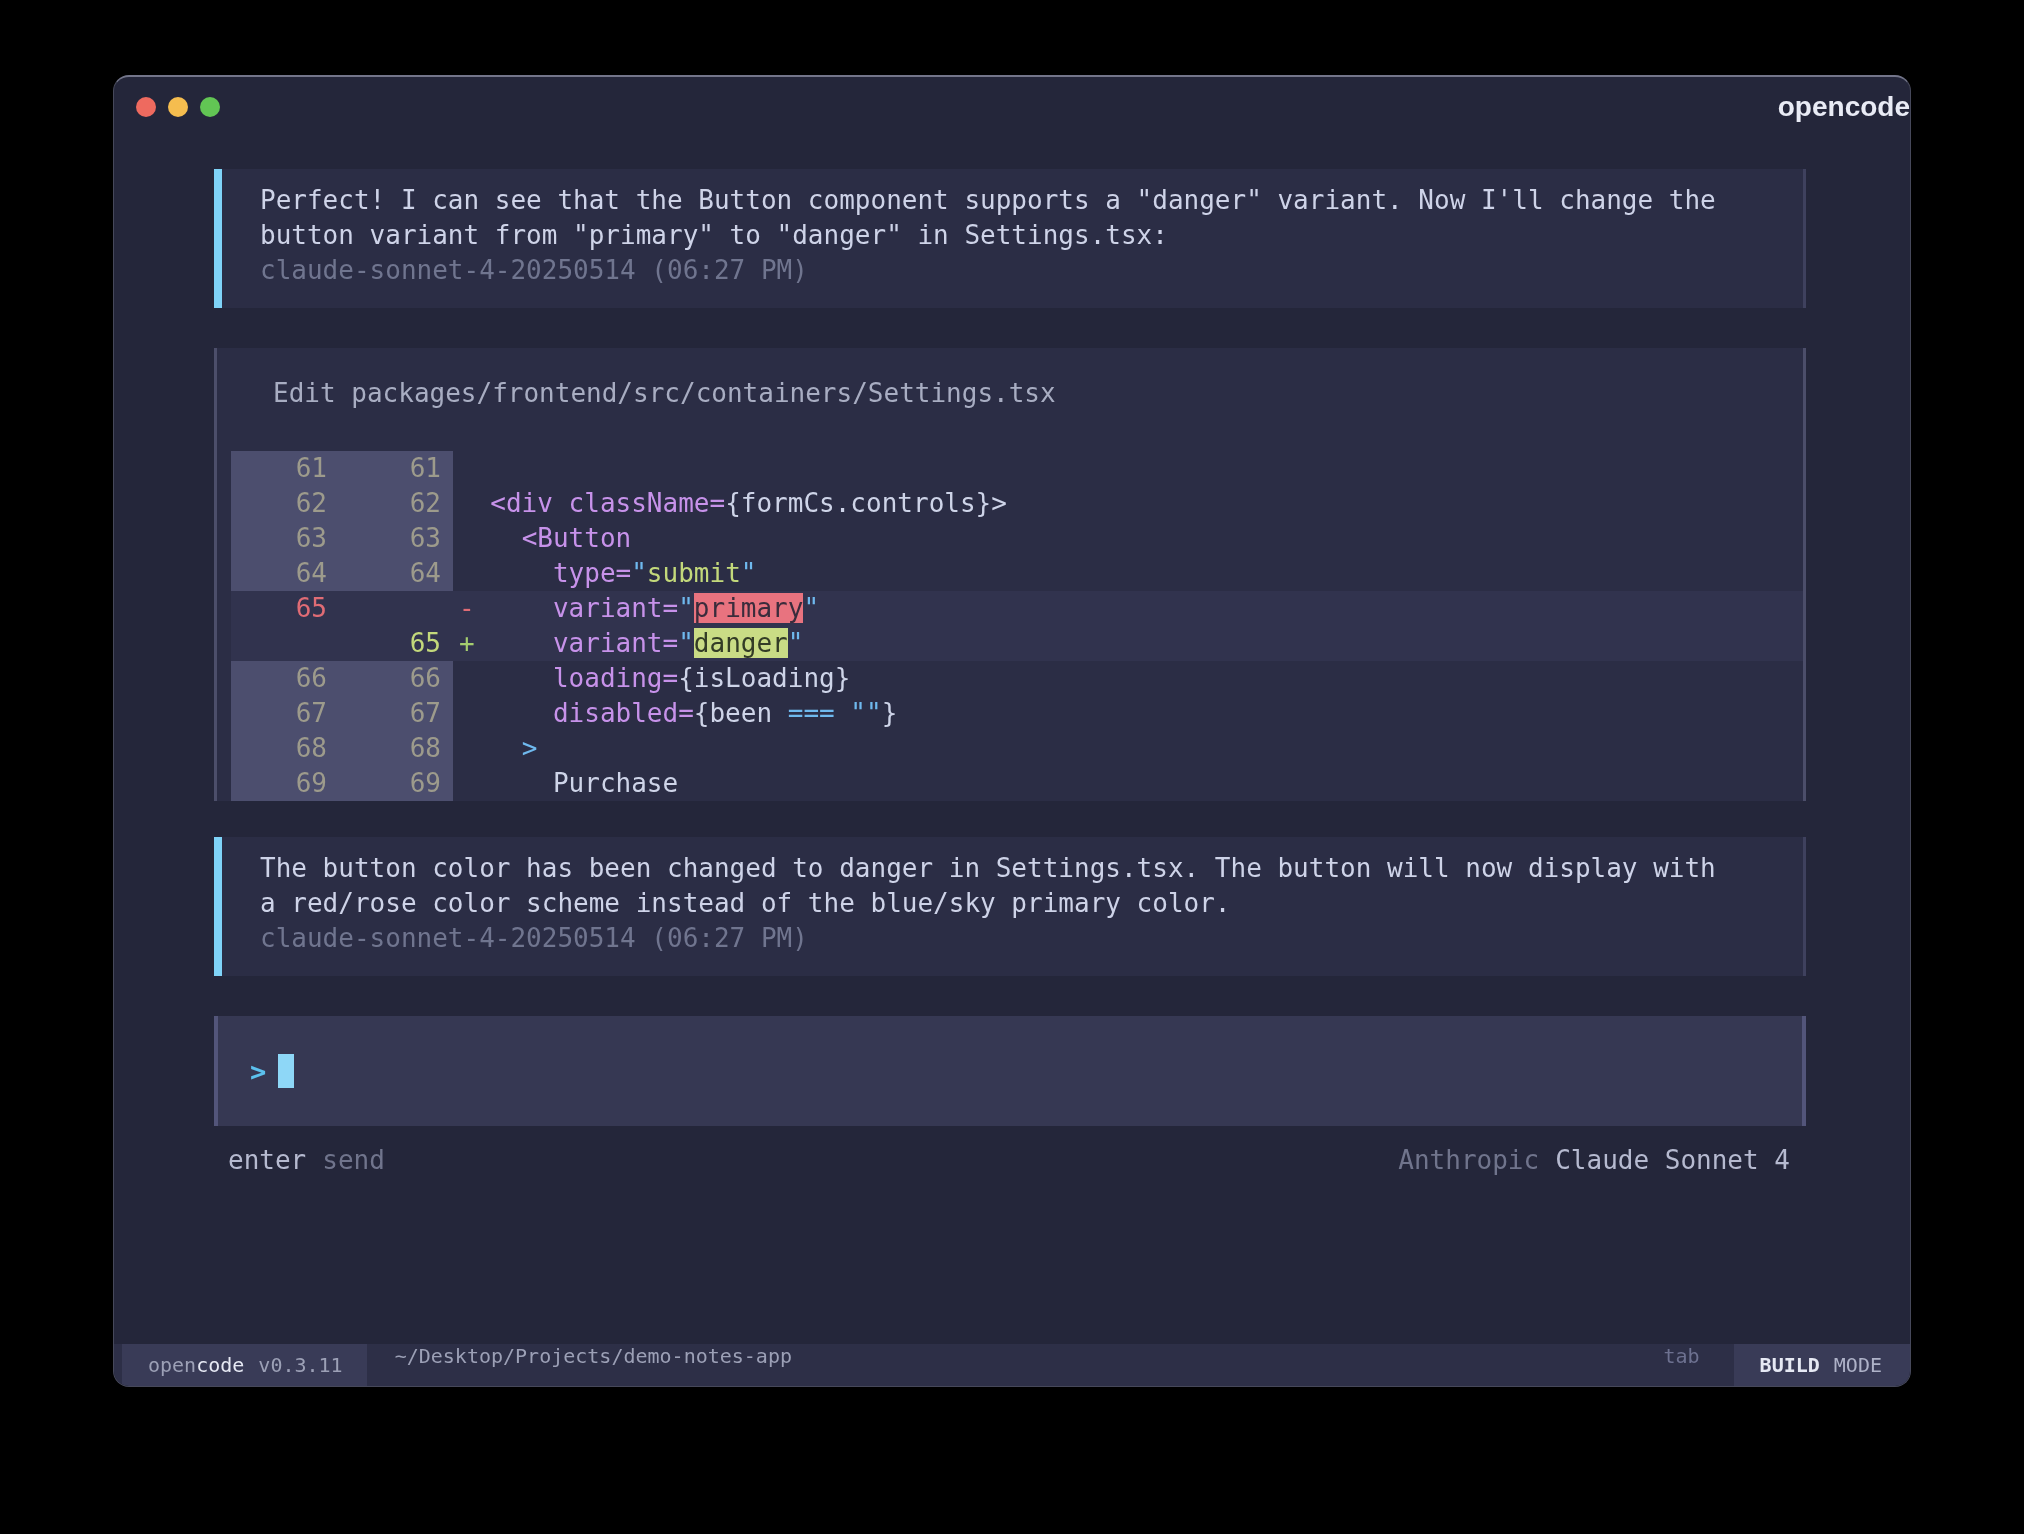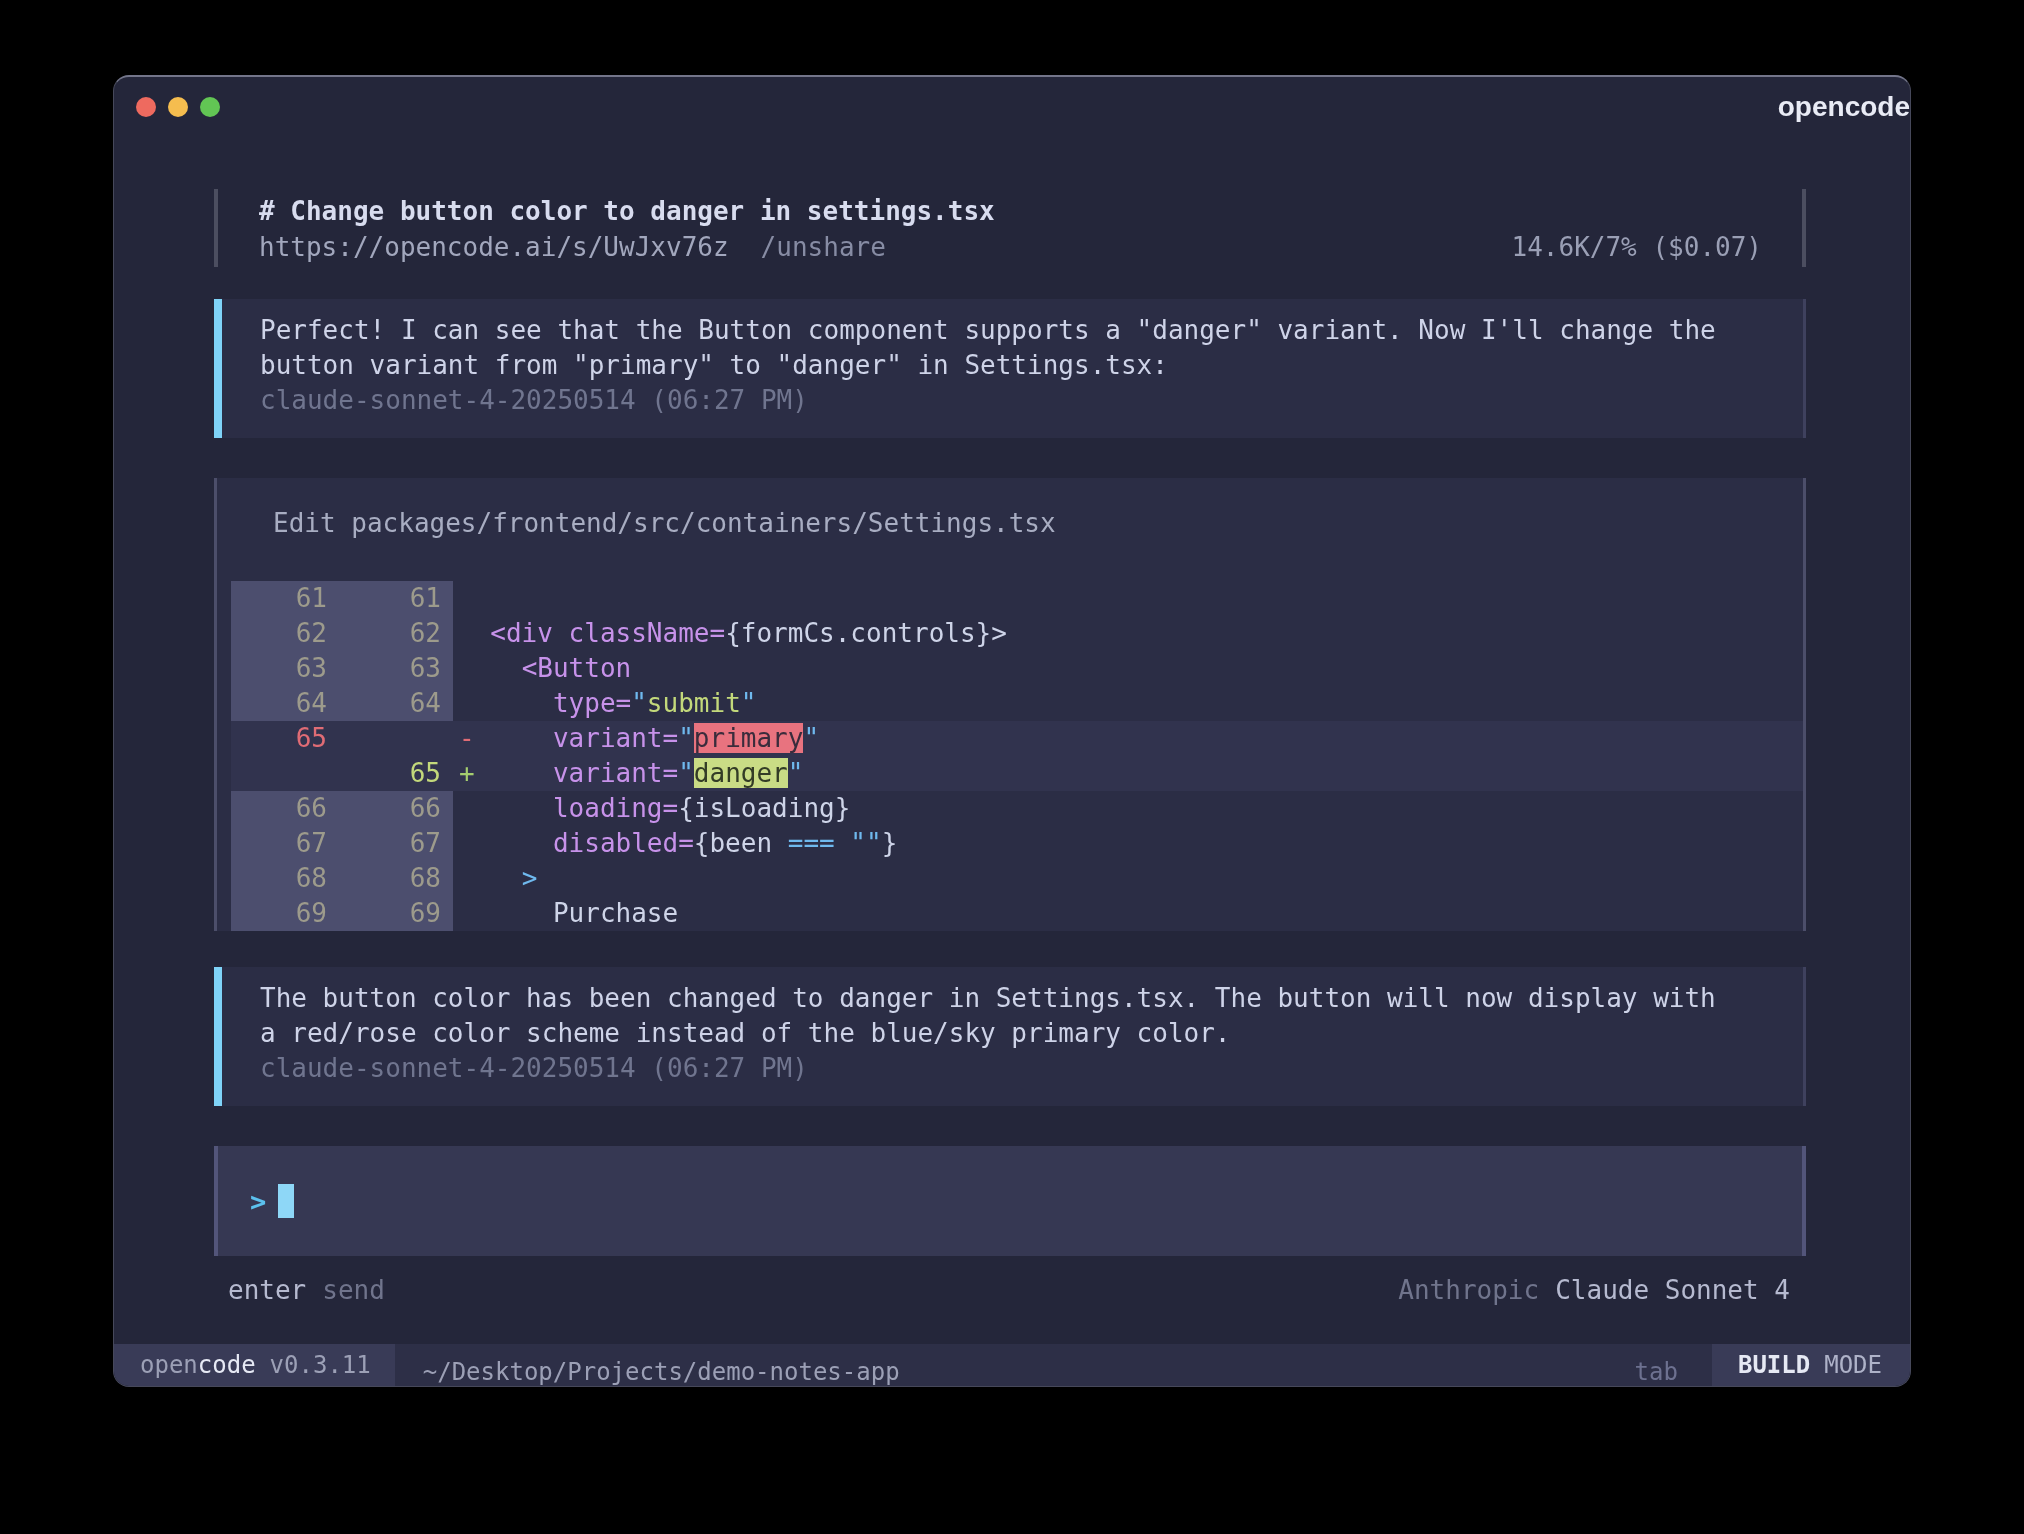--- a/index.html
+++ b/index.html
@@ -90,22 +90,22 @@
   .foot { margin-top:16px; height:35px; display:flex; align-items:center; font-size:26px; padding:0 16px 0 14px; }
   .foot .hint-key { color:#b6bad0; }
   .foot .hint-act { color:#70748c; margin-left:16px; }
   .foot-spacer { flex:1; }
   .foot .provider { color:#70748c; }
   .foot .model { color:#b6bad0; margin-left:16px; }
 
   
   .statusbar {
     position:absolute; left:0; right:0; bottom:0; height:42px;
-    background:#2d2f47; display:flex; align-items:flex-end;
-    font-size:24px; border-radius:0 0 15px 15px; overflow:hidden;
+    background:#2d2f47; display:flex; align-items:flex-start;
+    font-size:20px; border-radius:0 0 15px 15px; overflow:hidden;padding-left:8px;
   }
   .sb-app { background:#393b57; height:42px; display:flex; align-items:center; padding:0 24px 0 26px; }
   .sb-open { color:#9ca0b6; }
   .sb-code { color:#e6e9f4; font-weight:normal; }
   .sb-ver { color:#9ca0b6; margin-left:14px; }
   .sb-cwd { color:#9ca0b6; margin-left:28px; }
   .sb-spacer { flex:1; }
   .sb-tab { color:#6d7190; margin-right:34px; }
   .sb-mode { background:#393b57; height:42px; display:flex; align-items:center; padding:0 28px 0 26px; }
   .sb-build { color:#e6e9f4; font-weight:bold; }
@@ -120,29 +120,20 @@
     <div class="traffic">
       <button class="light red"></button>
       <button class="light yellow"></button>
       <button class="light green"></button>
     </div>
     <div class="win-title">opencode</div>
   </div>
 
   <div class="content">
 
-    <div class="hdr">
-      <div class="hdr-title"># Change button color to danger in settings.tsx</div>
-      <div class="hdr-sub">
-        <span class="hdr-url">https://opencode.ai/s/UwJxv76z</span>
-        <span class="hdr-unshare">/unshare</span>
-        <span class="hdr-spacer"></span>
-        <span class="hdr-tokens">14.6K/7% ($0.07)</span>
-      </div>
-    </div>
 
     <div class="msg first">
       <div class="msg-line">Perfect! I can see that the Button component supports a "danger" variant. Now I'll change the</div>
       <div class="msg-line">button variant from "primary" to "danger" in Settings.tsx:</div>
       <div class="msg-meta">claude-sonnet-4-20250514 (06:27 PM)</div>
     </div>
 
     <div class="edit">
       <div class="edit-header">Edit packages/frontend/src/containers/Settings.tsx</div>
       <div class="diff">

